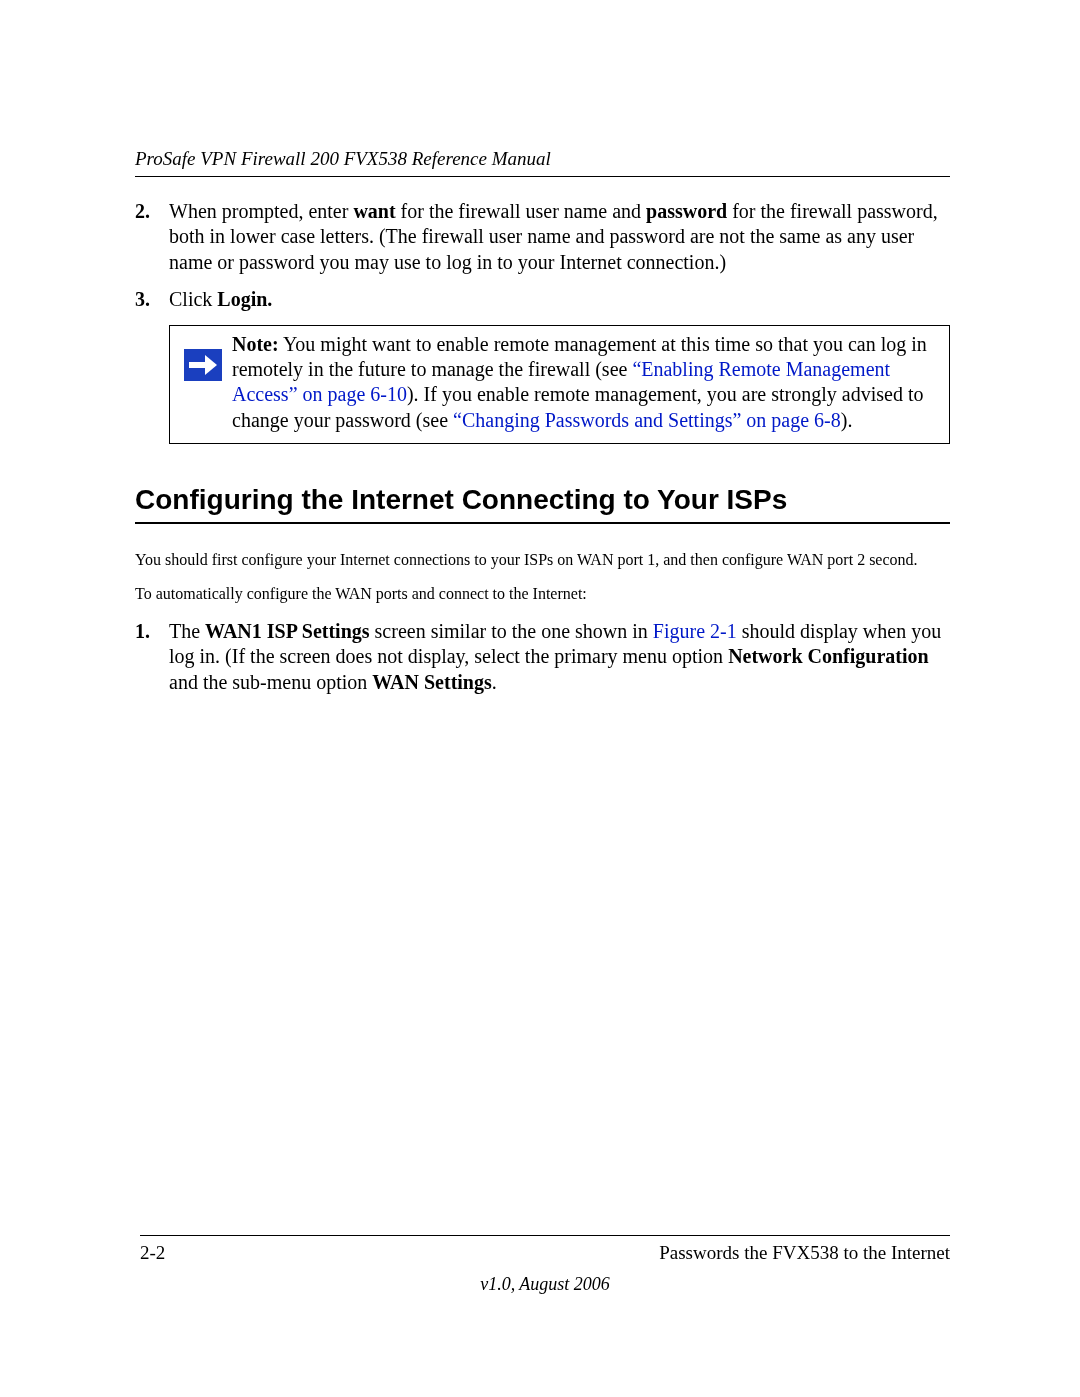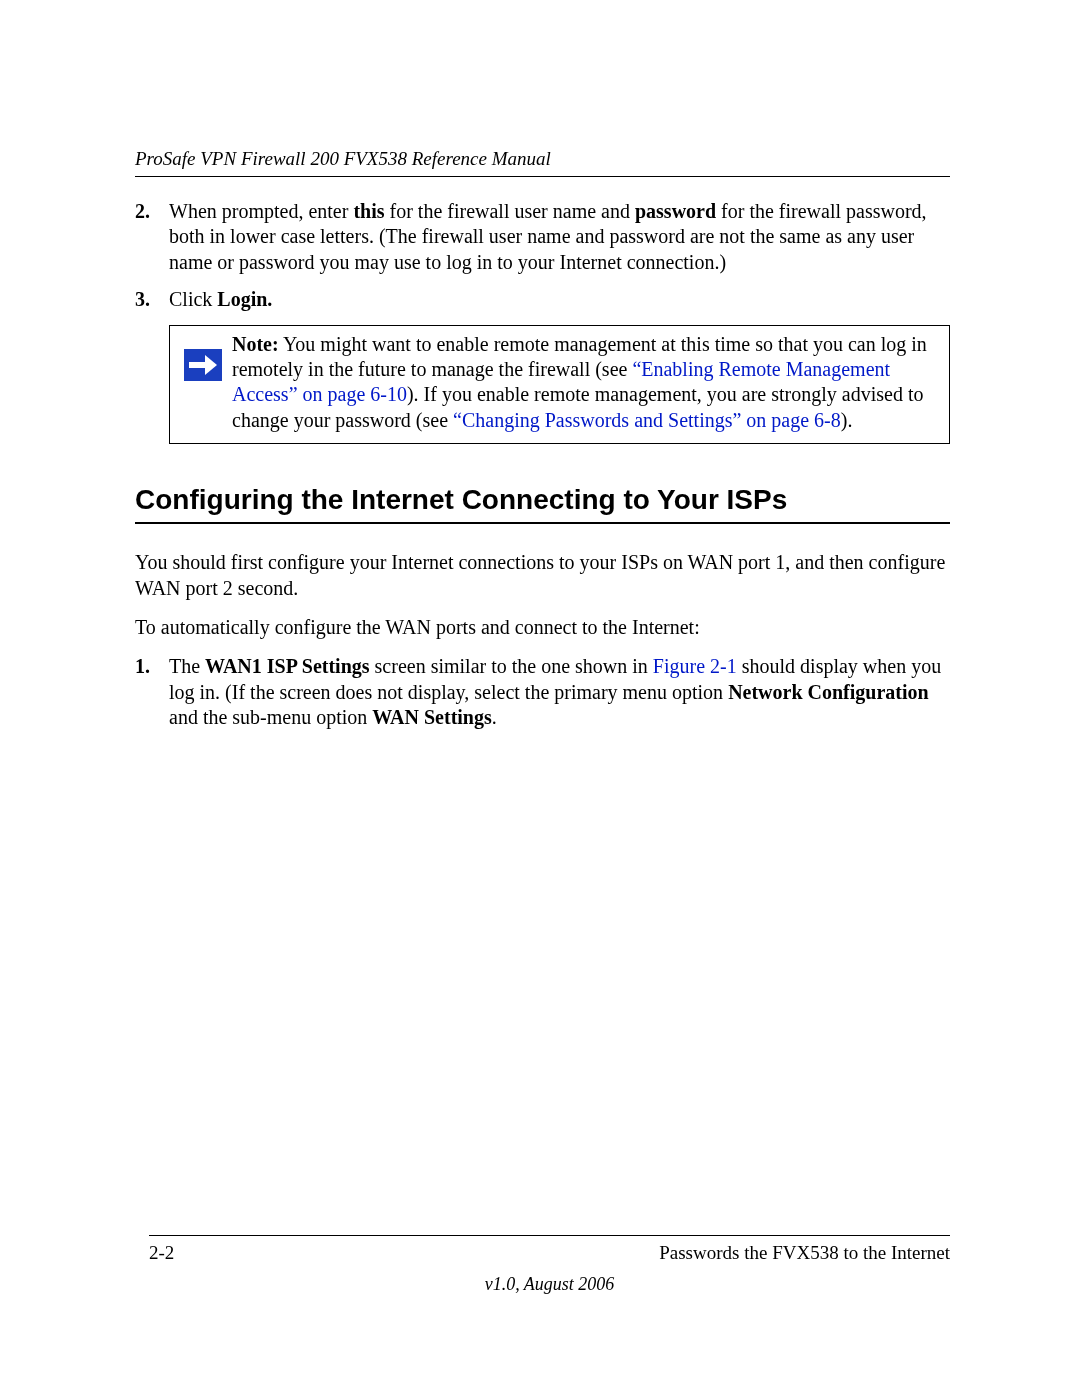--- a/index.html
+++ b/index.html
@@ -72,27 +72,27 @@
     font-weight: bold;
     font-size: 28px;
     margin: 40px 0 6px 0;
   }
   .section-rule {
     border: none;
     border-top: 2px solid #000;
     margin: 0 0 26px 0;
   }
   .para {
-    font-size: 20px;
+    font-size: 16px;
     line-height: 1.27;
     margin-bottom: 14px;
   }
   .footer {
     position: absolute;
-    left: 149px;
+    left: 140px;
     right: 130px;
     bottom: 102px;
   }
   .footer-rule {
     border: none;
     border-top: 1.3px solid #000;
     margin: 0 0 6px 0;
   }
   .footer-line {
     display: flex;
@@ -110,21 +110,21 @@
 <body>
 
 <div class="page">
 
   <div class="header-title">ProSafe VPN Firewall 200 FVX538 Reference Manual</div>
   <hr class="header-rule">
 
   <div class="step">
     <div class="step-num">2.</div>
     <div class="step-body">
-      <span>When prompted, enter </span><span class="bold">this</span><span> for the firewall user name and </span><span class="bold">password</span><span> for the firewall password, both in lower case letters. (The firewall user name and password are not the same as any user name or password you may use to log in to your Internet connection.)</span>
+      <span>When prompted, enter </span><span class="bold">want</span><span> for the firewall user name and </span><span class="bold">password</span><span> for the firewall password, both in lower case letters. (The firewall user name and password are not the same as any user name or password you may use to log in to your Internet connection.)</span>
     </div>
   </div>
 
   <div class="step">
     <div class="step-num">3.</div>
     <div class="step-body">
       <span>Click </span><span class="bold">Login.</span>
     </div>
   </div>
 

